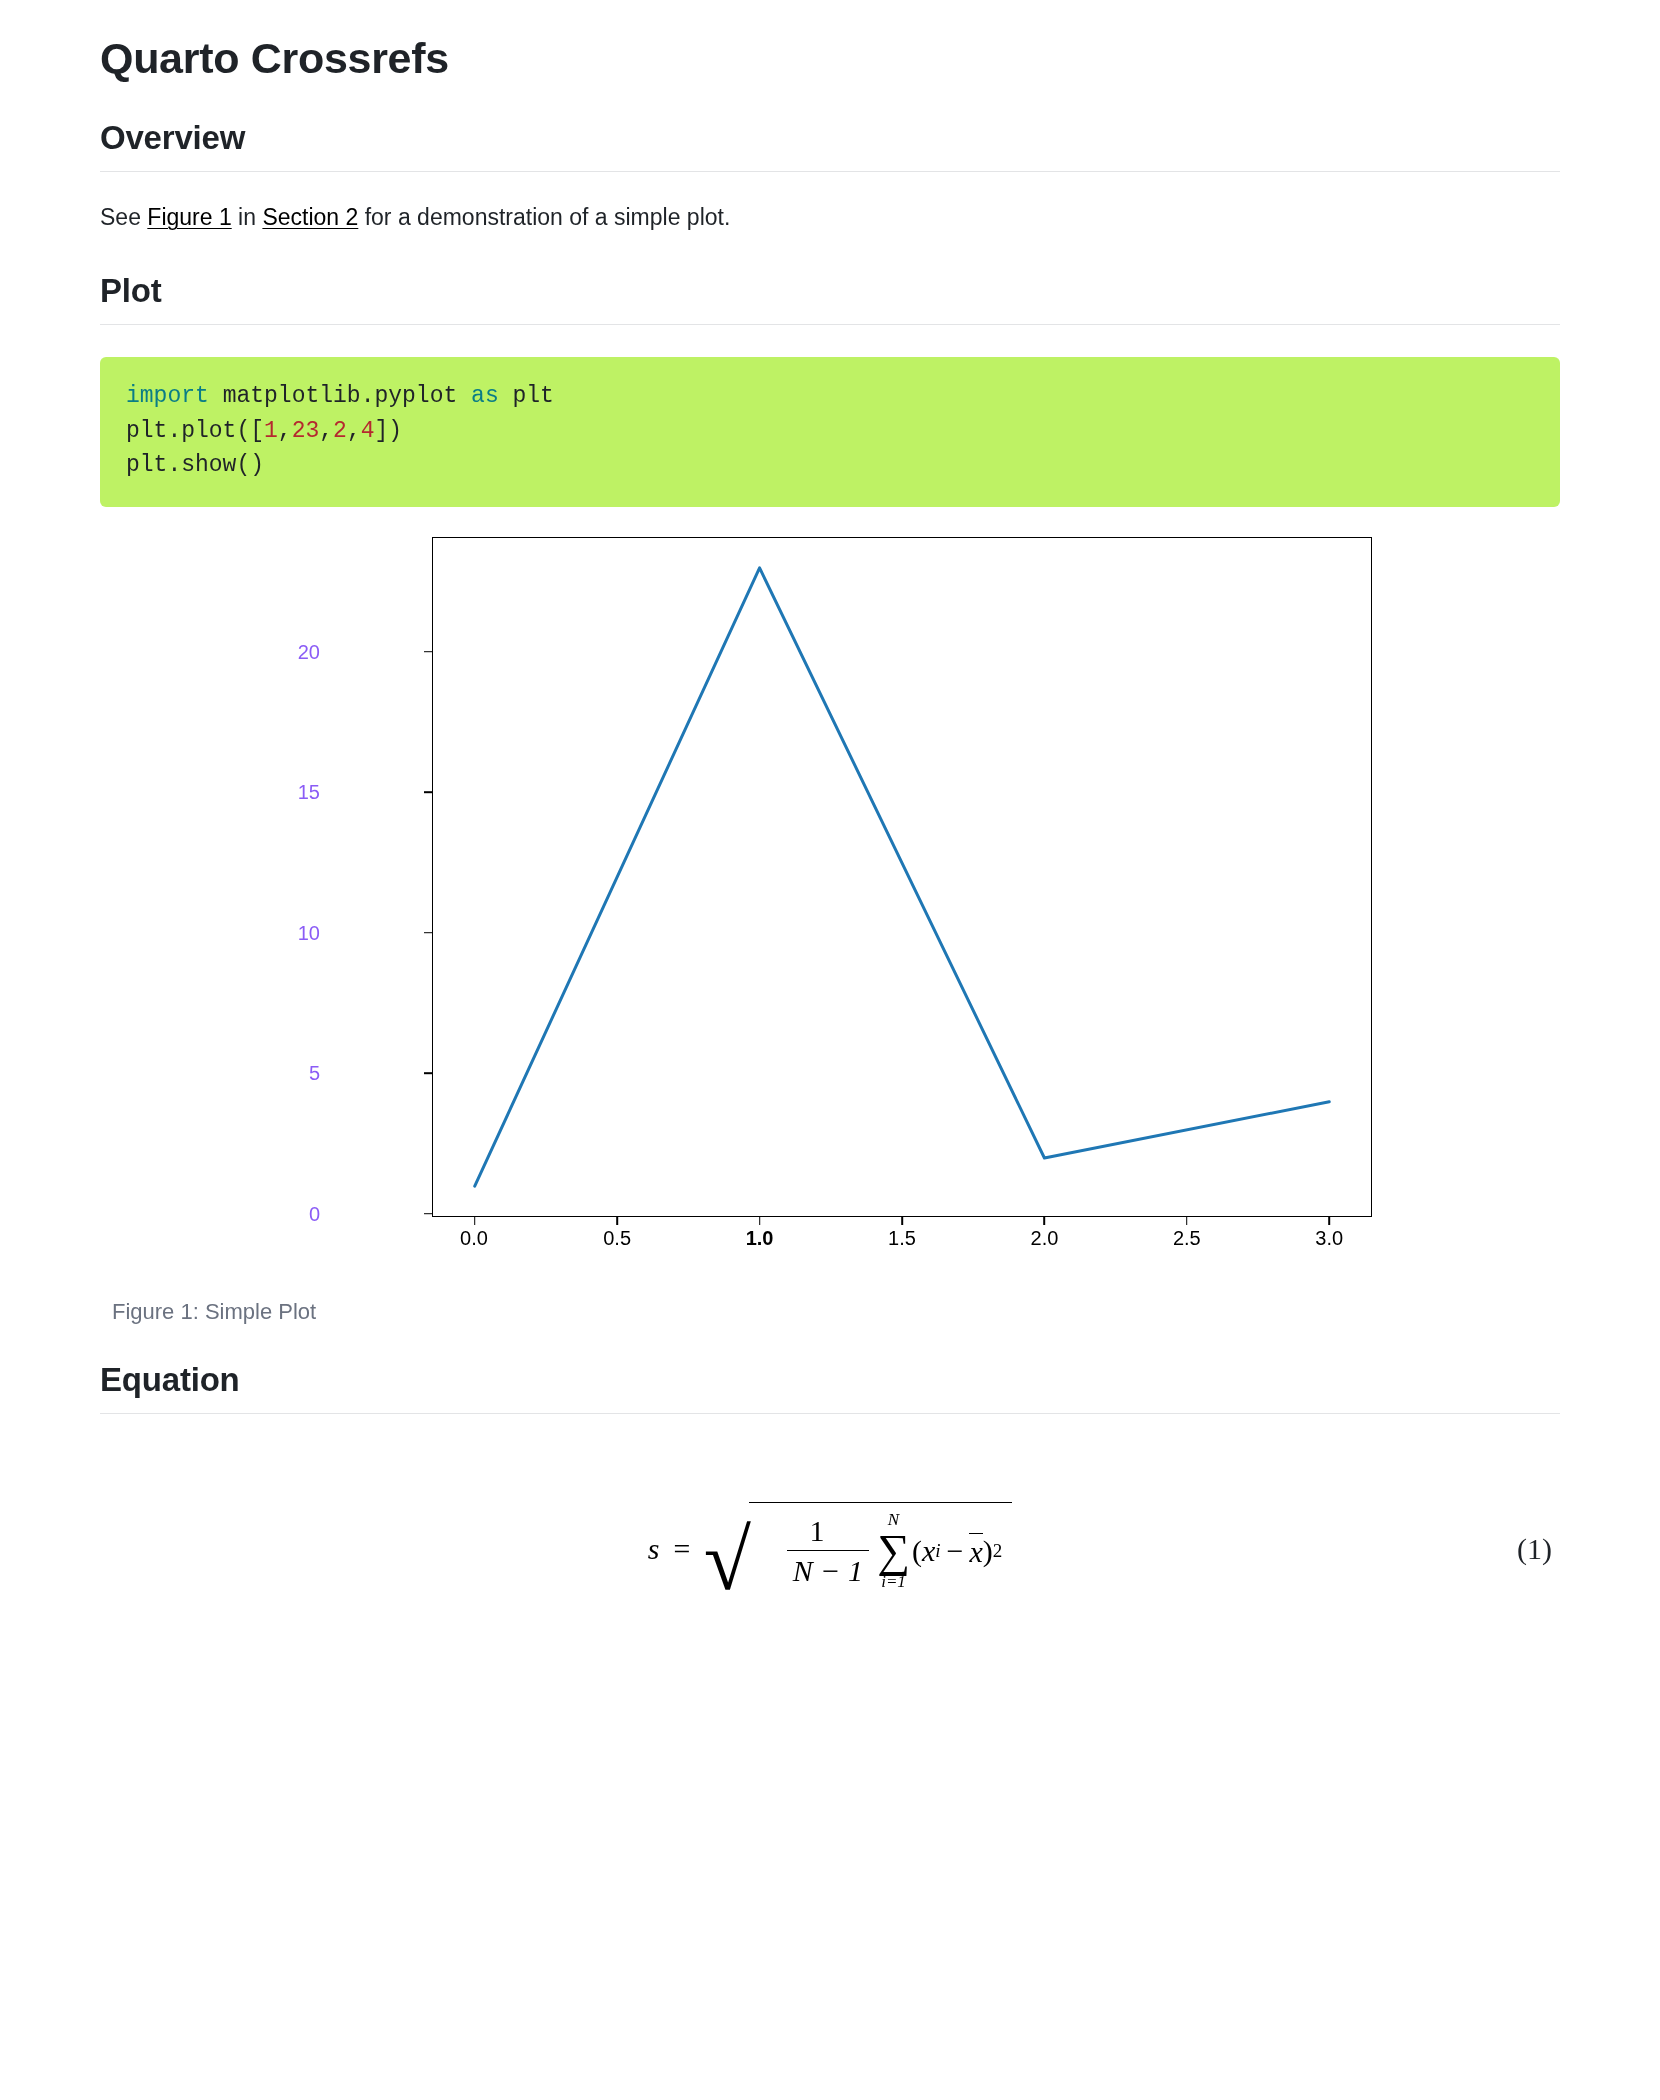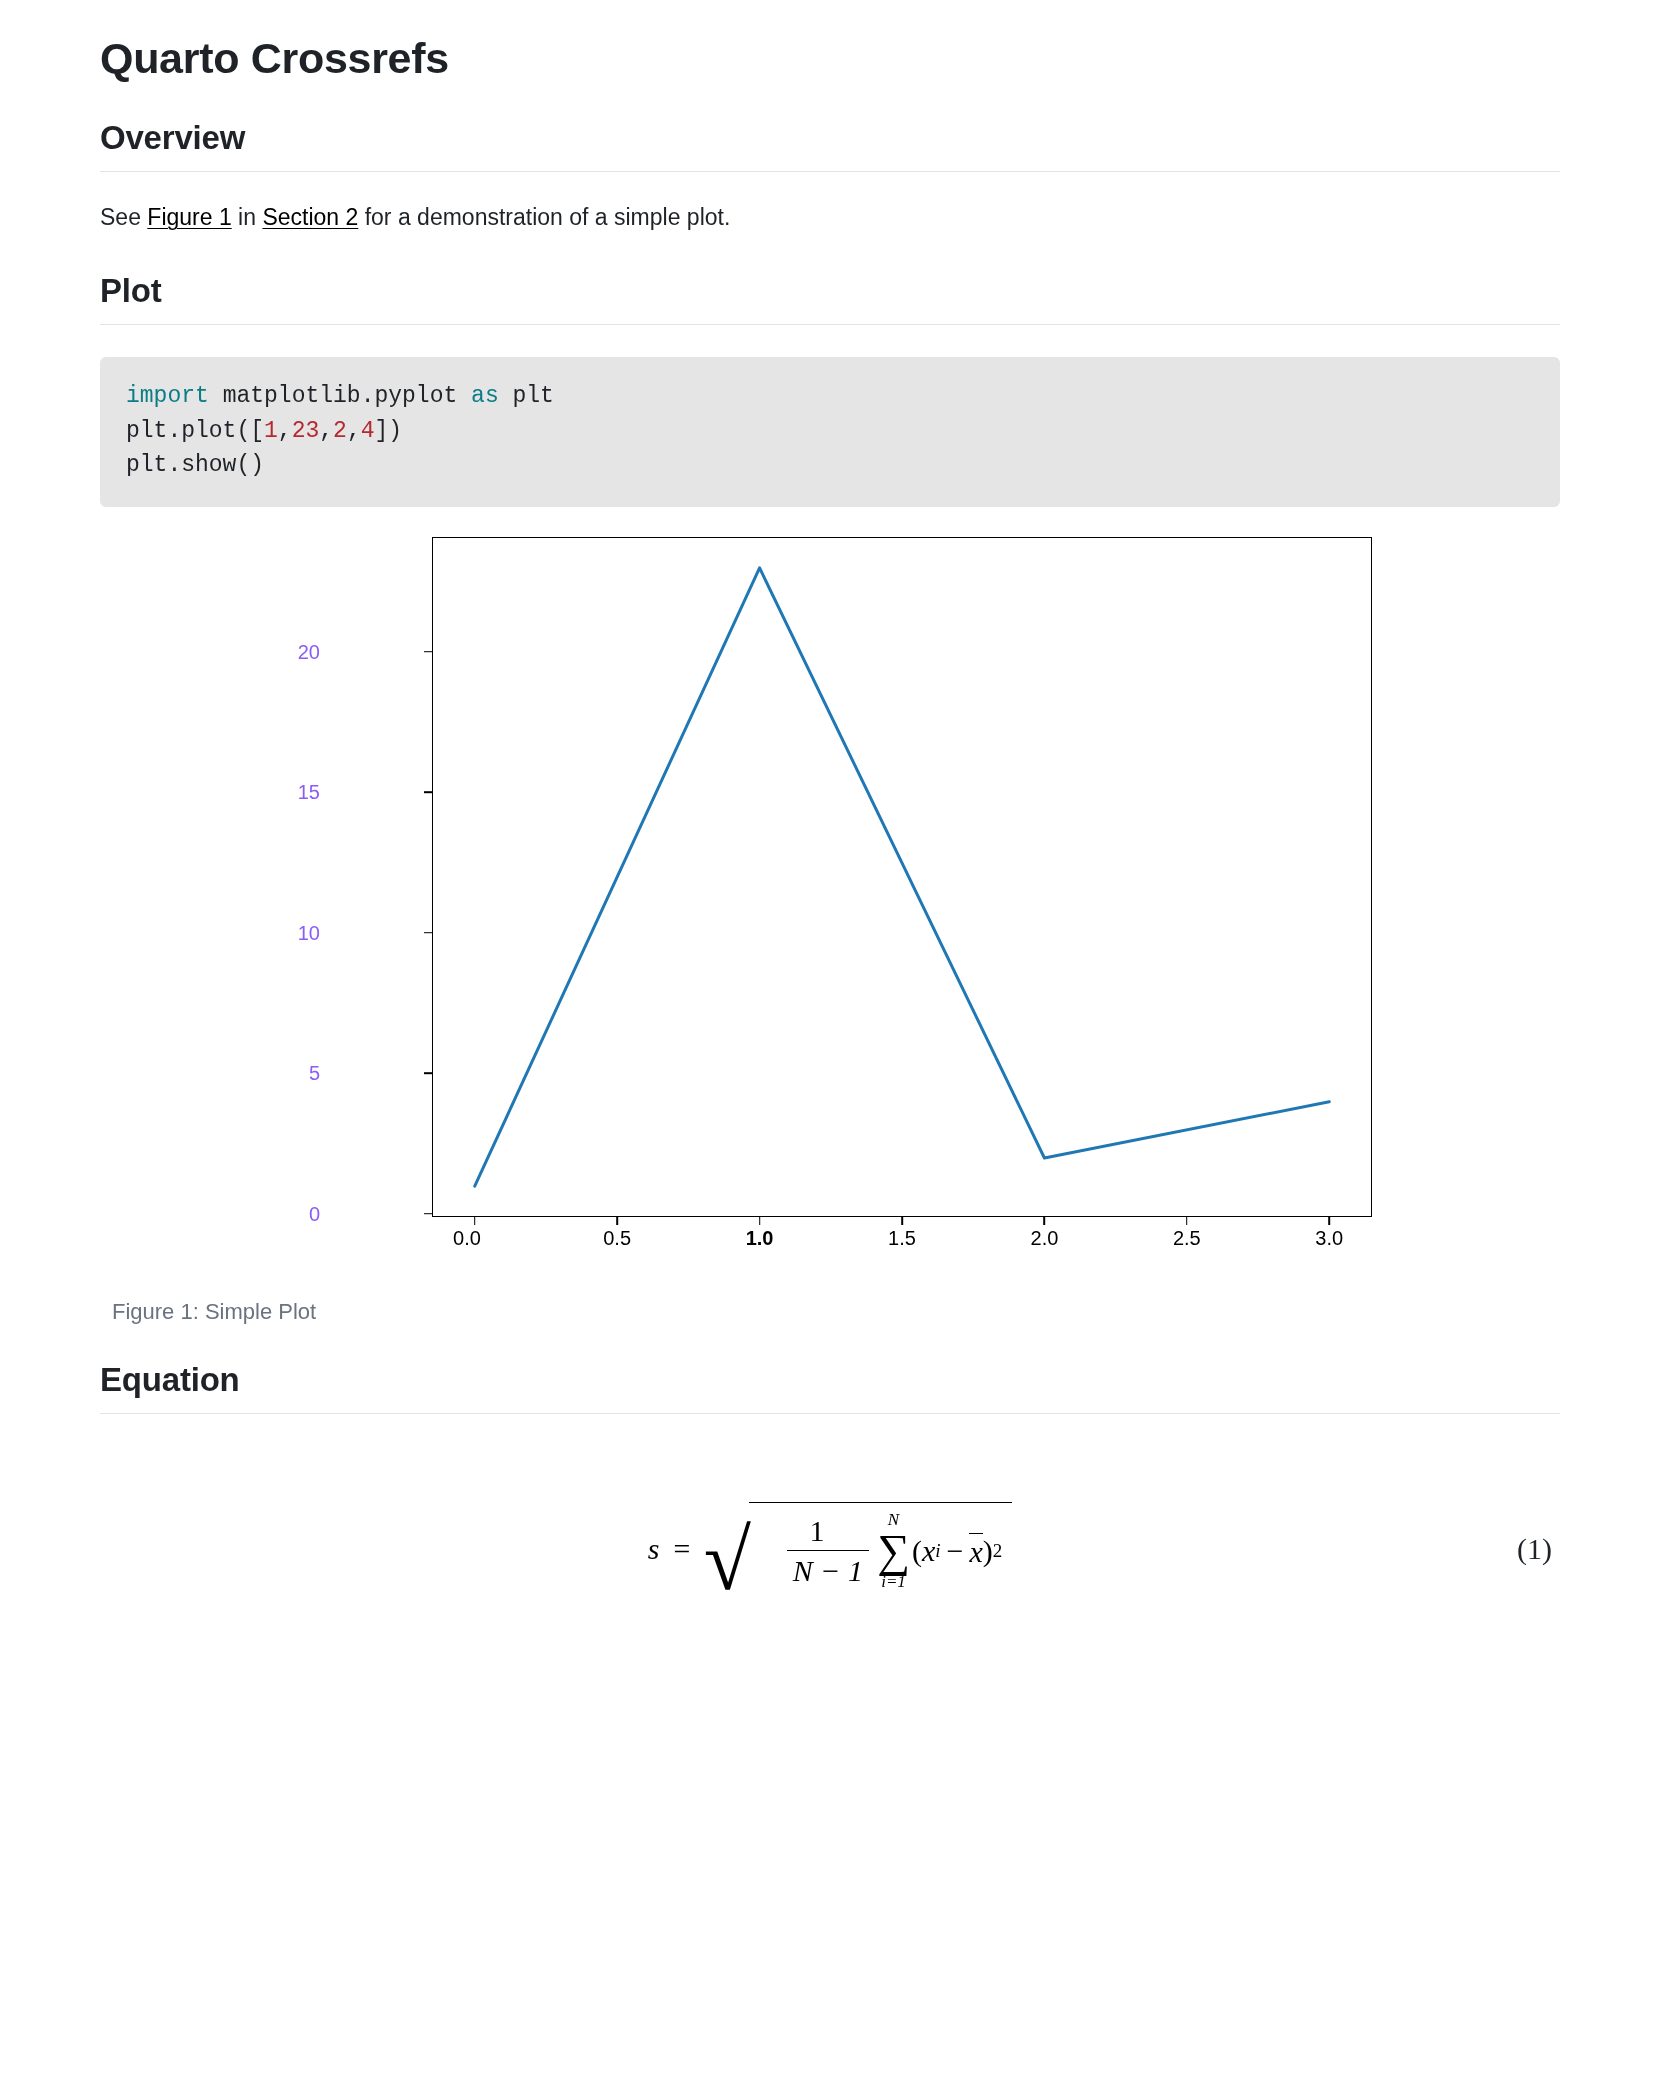--- a/index.html
+++ b/index.html
@@ -45,21 +45,21 @@
     color: #1f2328;
   }
   a.xref {
     color: #000000;
     text-decoration: underline;
     text-underline-offset: 3px;
     text-decoration-thickness: 1px;
   }
   .codeblock {
     margin: 32px 0 0 0;
-    background: #e5e5e5;
+    background: #bef264;
     border-radius: 6px;
     padding: 22px 26px 24px 26px;
     font-family: "Liberation Mono", "DejaVu Sans Mono", monospace;
     font-size: 23px;
     line-height: 1.5;
     white-space: pre;
     color: #1f2328;
   }
   .tok-kw { color: #0a7d86; }
   .tok-num { color: #b5292f; }
@@ -221,21 +221,21 @@
           <div class="ytick-label" style="top: 677.19px;">0</div>
           <div class="ytick-mark" style="top: 677.19px;"></div>
           <div class="ytick-label" style="top: 536.694px;">5</div>
           <div class="ytick-mark" style="top: 536.694px;"></div>
           <div class="ytick-label" style="top: 396.198px;">10</div>
           <div class="ytick-mark" style="top: 396.198px;"></div>
           <div class="ytick-label" style="top: 255.702px;">15</div>
           <div class="ytick-mark" style="top: 255.702px;"></div>
           <div class="ytick-label" style="top: 115.207px;">20</div>
           <div class="ytick-mark" style="top: 115.207px;"></div>
-          <div class="xtick-label" style="left: 135px;">0.0</div>
+          <div class="xtick-label" style="left: 142px;">0.0</div>
           <div class="xtick-mark" style="left: 142.727px;"></div>
           <div class="xtick-label" style="left: 285.152px;">0.5</div>
           <div class="xtick-mark" style="left: 285.152px;"></div>
           <div class="xtick-label" style="left: 427.576px; font-weight: bold;">1.0</div>
           <div class="xtick-mark" style="left: 427.576px;"></div>
           <div class="xtick-label" style="left: 570px;">1.5</div>
           <div class="xtick-mark" style="left: 570px;"></div>
           <div class="xtick-label" style="left: 712.424px; text-align: right;">2.0</div>
           <div class="xtick-mark" style="left: 712.424px;"></div>
           <div class="xtick-label" style="left: 854.848px;">2.5</div>

